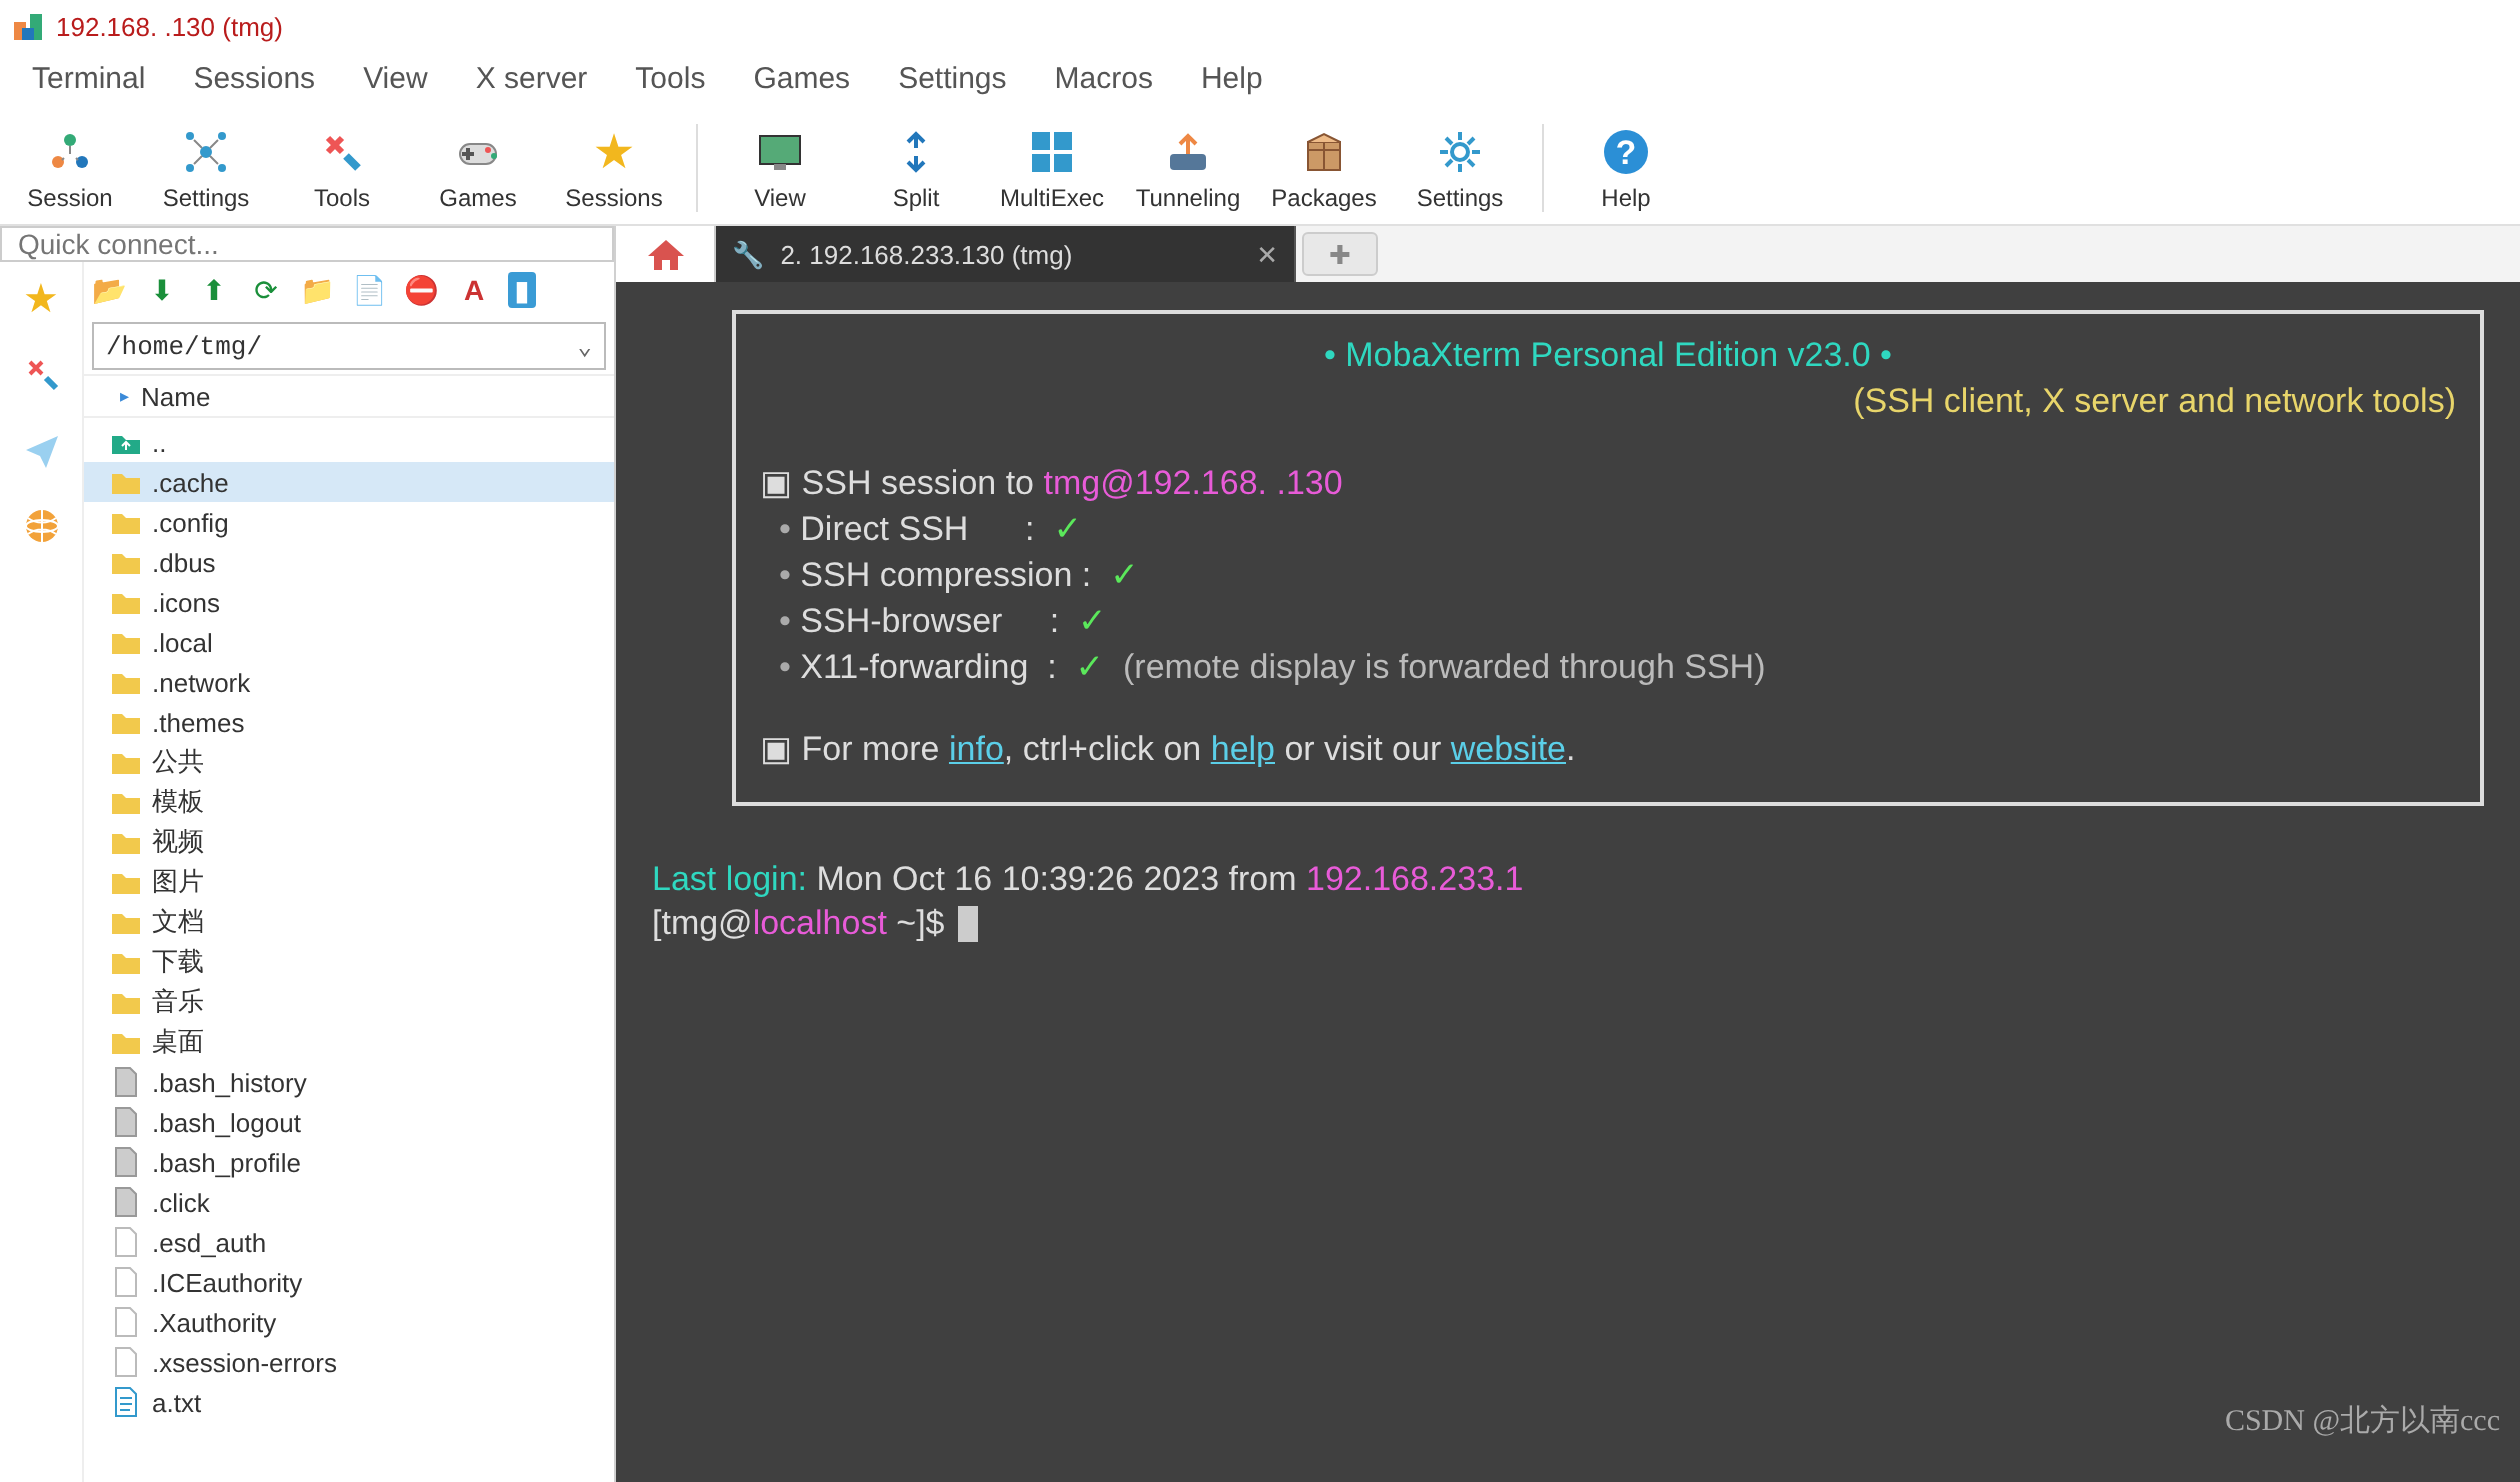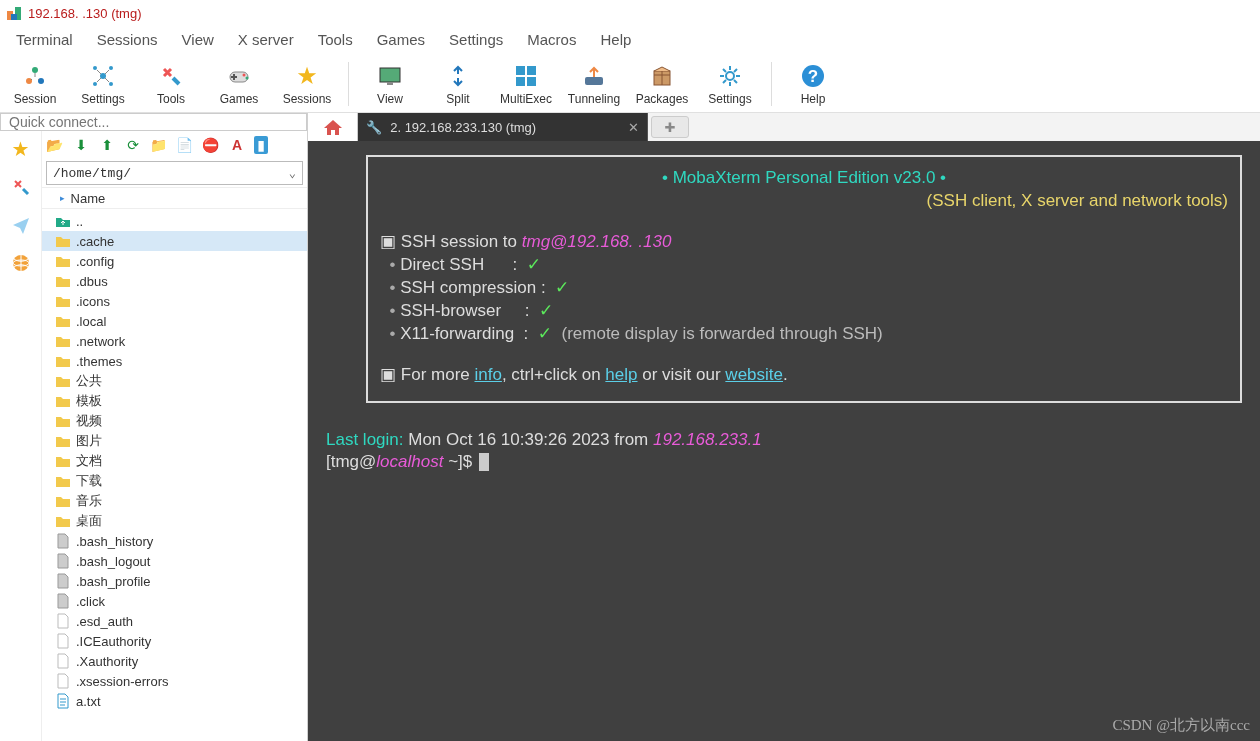--- a/index.html
+++ b/index.html
@@ -31,25 +31,25 @@
 .content { flex:1; display:flex; flex-direction:column; background:#1a1a1a; }
 .tabbar { height:28px; background:#f3f3f3; display:flex; align-items:stretch; }
 .hometab { width:50px; display:flex; align-items:center; justify-content:center; background:#fff; border-right:1px solid #ccc;}
 .sesstab { width:290px; background:#333; color:#ddd; display:flex; align-items:center; padding:0 8px; gap:8px; font-size:13px; border-right:1px solid #555;}
 .sesstab .close { margin-left:auto; color:#aaa; }
 .plustab { width:38px; display:flex; align-items:center; justify-content:center; color:#888; background:#e8e8e8; border:1px solid #ccc; margin:3px; border-radius:3px; font-size:13px;}
 .term { flex:1; background:#404040; padding:14px 18px; font-family:"Consolas","Courier New",monospace; font-size:17px; line-height:1.35; color:#ddd; position:relative;}
 .termbox { border:2px solid #ddd; padding:10px 12px 14px 12px; margin:0 0 26px 40px;}
 .cyan { color:#2fd8c0;text-align:right; }
 .yellow { color:#e8d56a; }
-.magenta { color:#e85bd8;font-style:italic; }
+.magenta { color:#e85bd8; }
 .green { color:#5be85b; }
 .bullet { color:#aaa; }
 .linku { color:#5bcfe8; text-decoration:underline; }
-.watermark { position:absolute; right:10px; bottom:6px; color:#aaa; font-family:"Segoe UI"; font-size:15px;}
+.watermark { position:absolute; right:10px; bottom:20px; color:#aaa; font-family:"Segoe UI"; font-size:15px;}
 .cursor { display:inline-block; width:10px; height:18px; background:#ccc; vertical-align:text-bottom; margin-left:2px;}
 </style>
 </head>
 <body>
 
 <div class="titlebar">
   <svg width="16" height="16">
       <rect x="1" y="6" width="6" height="9" fill="#e84"></rect>
       <rect x="9" y="2" width="6" height="13" fill="#3a7"></rect>
       <rect x="5" y="9" width="6" height="6" fill="#27b"></rect>

